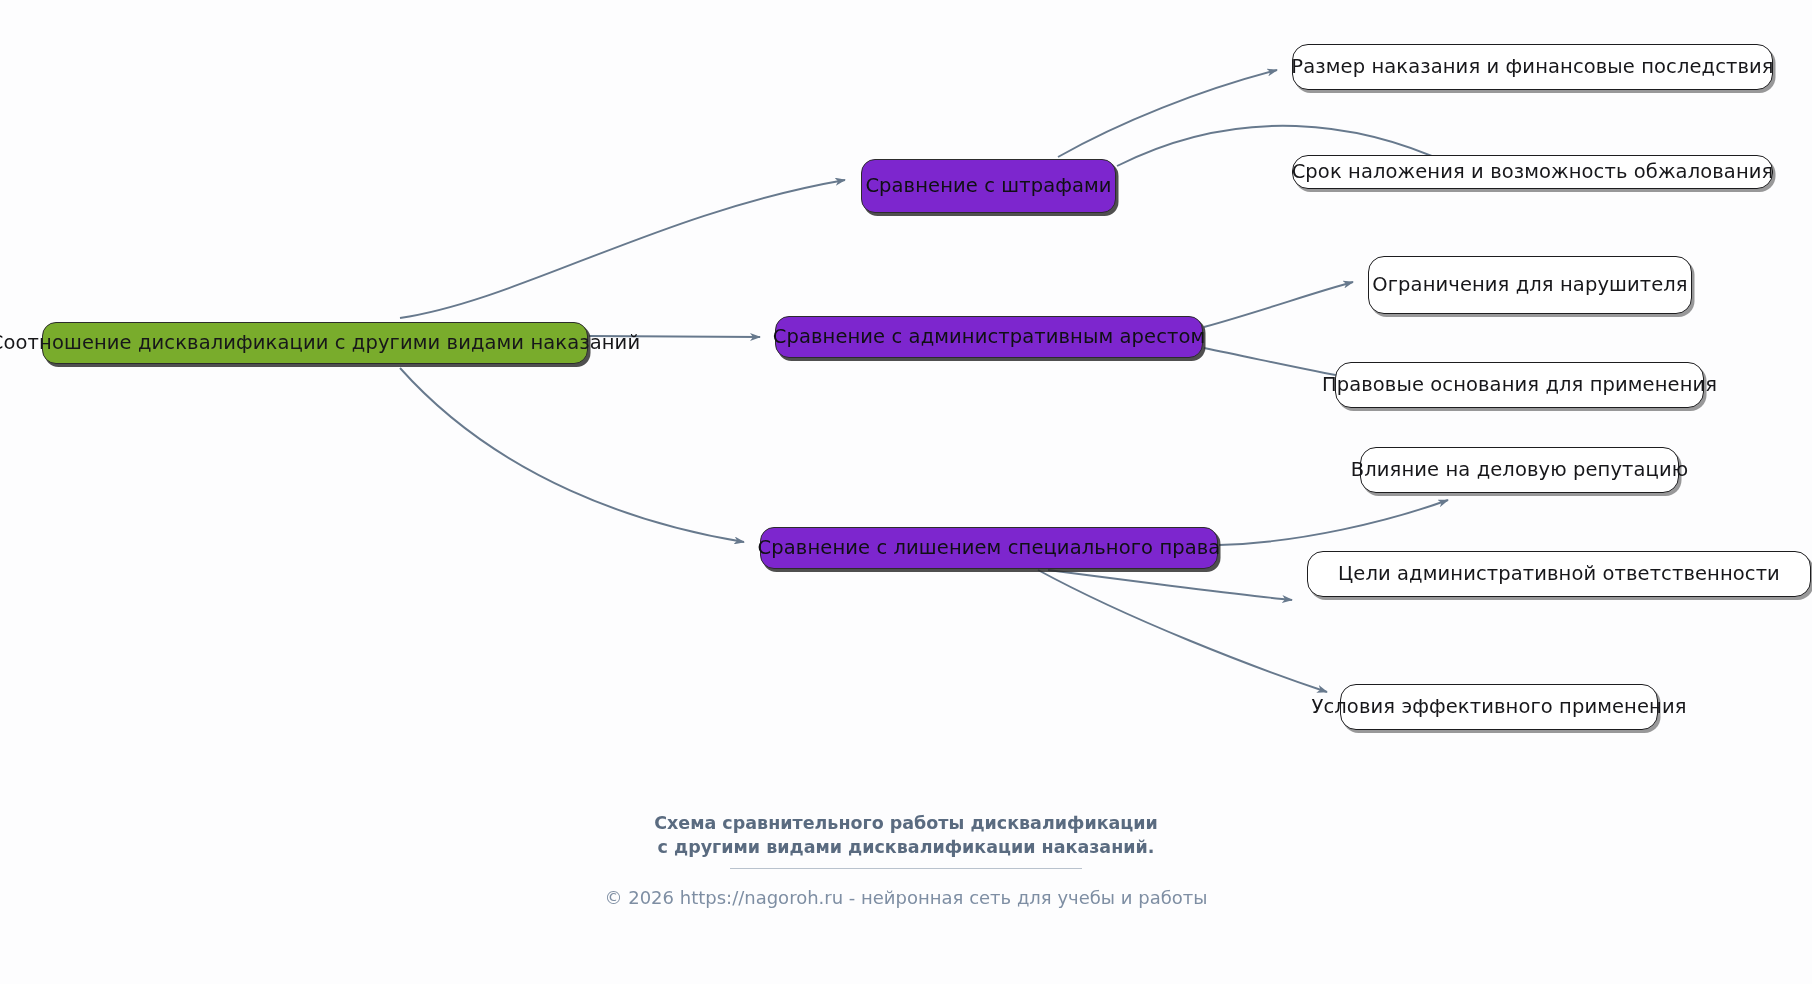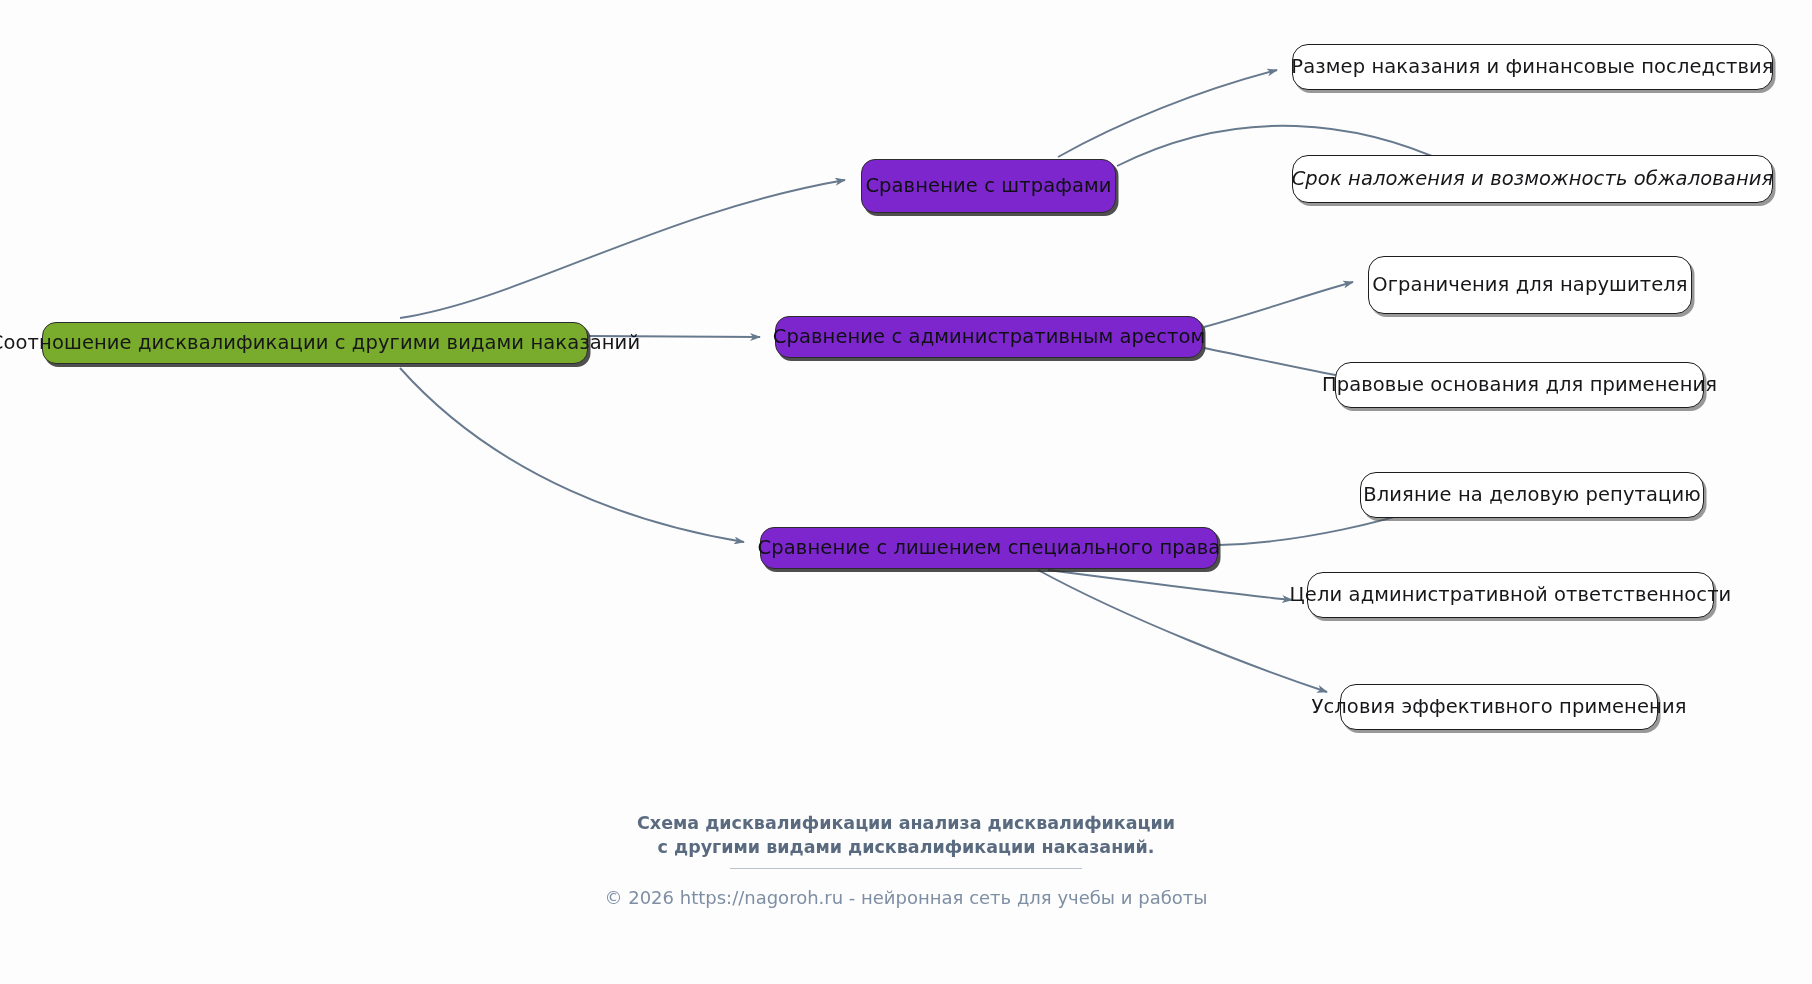--- a/index.html
+++ b/index.html
@@ -134,46 +134,46 @@
   </div>
 
   <div class="node node-branch" style="left:760px; top:527px; width:458px; height:42px;">
     <span>Сравнение с лишением специального права</span>
   </div>
 
   <div class="node node-leaf" style="left:1292px; top:44px; width:481px; height:46px;">
     <span>Размер наказания и финансовые последствия</span>
   </div>
 
-  <div class="node node-leaf" style="left:1292px; top:155px; width:481px; height:48px;font-style:italic;">
+  <div class="node node-leaf" style="left:1292px; top:155px; width:481px; height:34px;">
     <span>Срок наложения и возможность обжалования</span>
   </div>
 
   <div class="node node-leaf" style="left:1368px; top:256px; width:324px; height:58px;">
     <span>Ограничения для нарушителя</span>
   </div>
 
   <div class="node node-leaf" style="left:1335px; top:362px; width:369px; height:46px;">
     <span>Правовые основания для применения</span>
   </div>
 
-  <div class="node node-leaf" style="left:1360px; top:472px; width:344px; height:46px;">
+  <div class="node node-leaf" style="left:1360px; top:447px; width:319px; height:46px;">
     <span>Влияние на деловую репутацию</span>
   </div>
 
-  <div class="node node-leaf" style="left:1307px; top:572px; width:407px; height:46px;">
+  <div class="node node-leaf" style="left:1307px; top:551px; width:504px; height:46px;">
     <span>Цели административной ответственности</span>
   </div>
 
   <div class="node node-leaf" style="left:1340px; top:684px; width:318px; height:46px;">
     <span>Условия эффективного применения</span>
   </div>
 
   <div class="caption-block" style="top:812px;">
     <div class="caption-title">
-      <div>Схема дисквалификации анализа дисквалификации</div>
+      <div>Схема сравнительного работы дисквалификации</div>
       <div>с другими видами дисквалификации наказаний.</div>
     </div>
     <div class="caption-rule"></div>
     <div class="caption-credit">© 2026 https://nagoroh.ru - нейронная сеть для учебы и работы</div>
   </div>
 
 </div>
 
 </body></html>

